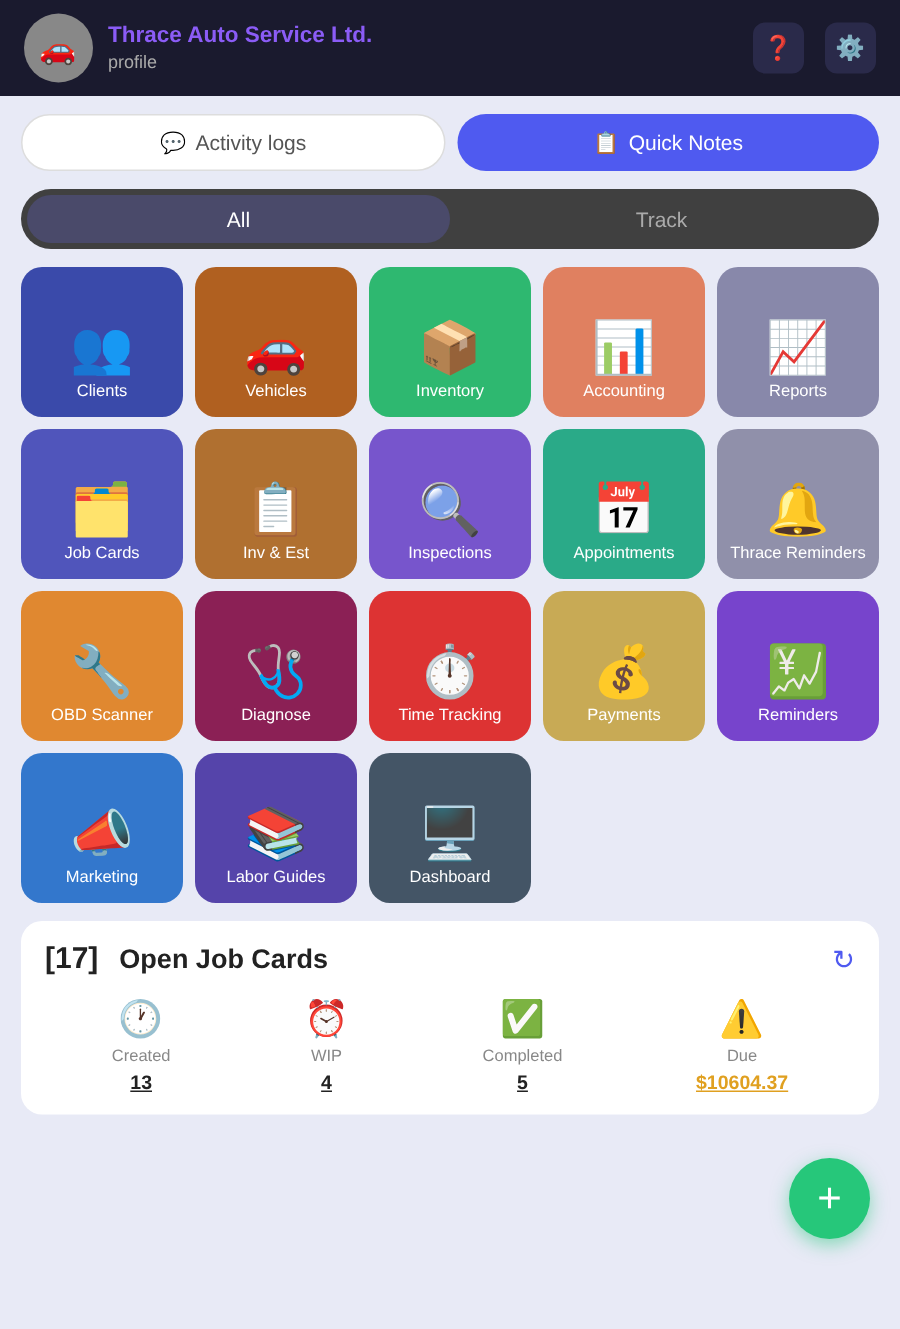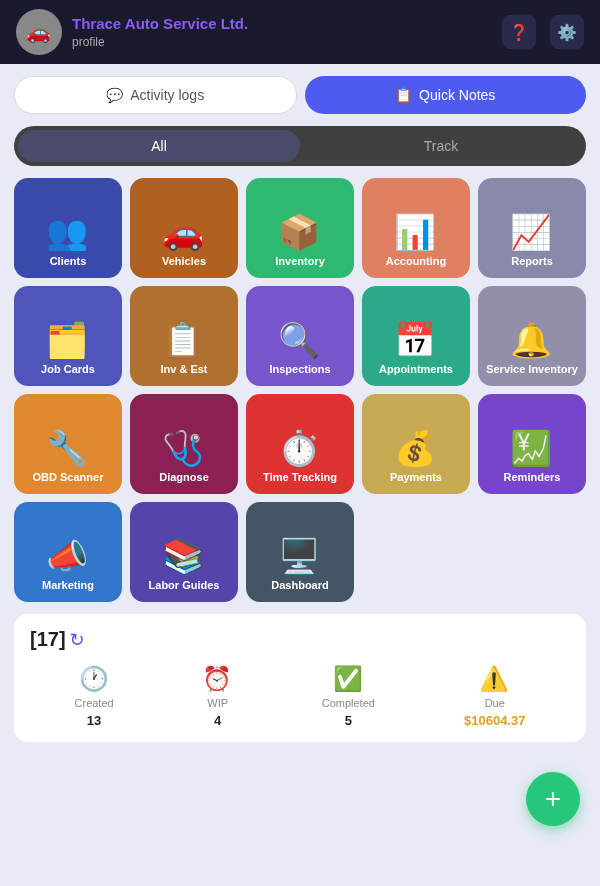--- a/index.html
+++ b/index.html
@@ -136,36 +136,36 @@
       position: relative;
     }
     .grid-item .icon-area {
       font-size: 34px;
       margin-bottom: 6px;
       line-height: 1;
     }
     .grid-item .label {
       font-size: 11px;
       color: white;
-      font-weight: 700;
+      font-weight: 400;
       text-align: right;
       line-height: 1.2;
     }
 
     
     .open-jobs {
       background: white;
       margin: 0 14px;
       border-radius: 14px;
       padding: 14px 16px;
     }
     .open-jobs-header {
       display: flex;
       align-items: center;
-      gap: 4px;
+      gap: 14px;
       margin-bottom: 14px;
     }
     .open-jobs-count {
       font-size: 20px;
       font-weight: 700;
       color: #222;
     }
     .open-jobs-title {
       font-size: 18px;
       font-weight: 600;
@@ -194,20 +194,21 @@
     .stat-label {
       font-size: 11px;
       color: #888;
       text-align: center;
     }
     .stat-value {
       font-size: 13px;
       font-weight: 600;
       color: #222;
       text-align: center;
+      text-decoration: underline;
     }
     .stat-value.due {
       color: #e0a020;
     }
 
     
     .fab {
       position: fixed;
       bottom: 60px;
       right: 20px;
@@ -295,21 +296,21 @@
     <div class="grid-item" style="background: rgb(119, 85, 204);">
     <div class="icon-area">🔍</div>
     <div class="label">Inspections</div>
   </div>
     <div class="grid-item" style="background: rgb(42, 170, 136);">
     <div class="icon-area">📅</div>
     <div class="label">Appointments</div>
   </div>
     <div class="grid-item" style="background: rgb(144, 144, 170);">
     <div class="icon-area">🔔</div>
-    <div class="label">Service Inventory</div>
+    <div class="label">Thrace Reminders</div>
   </div>
     <div class="grid-item" style="background: rgb(224, 136, 48);">
     <div class="icon-area">🔧</div>
     <div class="label">OBD Scanner</div>
   </div>
     <div class="grid-item" style="background: rgb(139, 32, 85);">
     <div class="icon-area">🩺</div>
     <div class="label">Diagnose</div>
   </div>
     <div class="grid-item" style="background: rgb(221, 51, 51);">
@@ -334,20 +335,21 @@
   </div>
     <div class="grid-item" style="background: rgb(68, 85, 102);">
     <div class="icon-area">🖥️</div>
     <div class="label">Dashboard</div>
   </div>
   </div>
 
 <div class="open-jobs">
   <div class="open-jobs-header">
     <span class="open-jobs-count">[17]</span>
+    <span class="open-jobs-title">Open Job Cards</span>
     <span class="refresh-icon">↻</span>
   </div>
   <div class="stats-row" id="stats-row">
       <div class="stat-item">
     <span class="stat-icon">🕐</span>
     <span class="stat-label">Created</span>
     <span class="stat-value">13</span>
   </div>
       <div class="stat-item">
     <span class="stat-icon">⏰</span>

